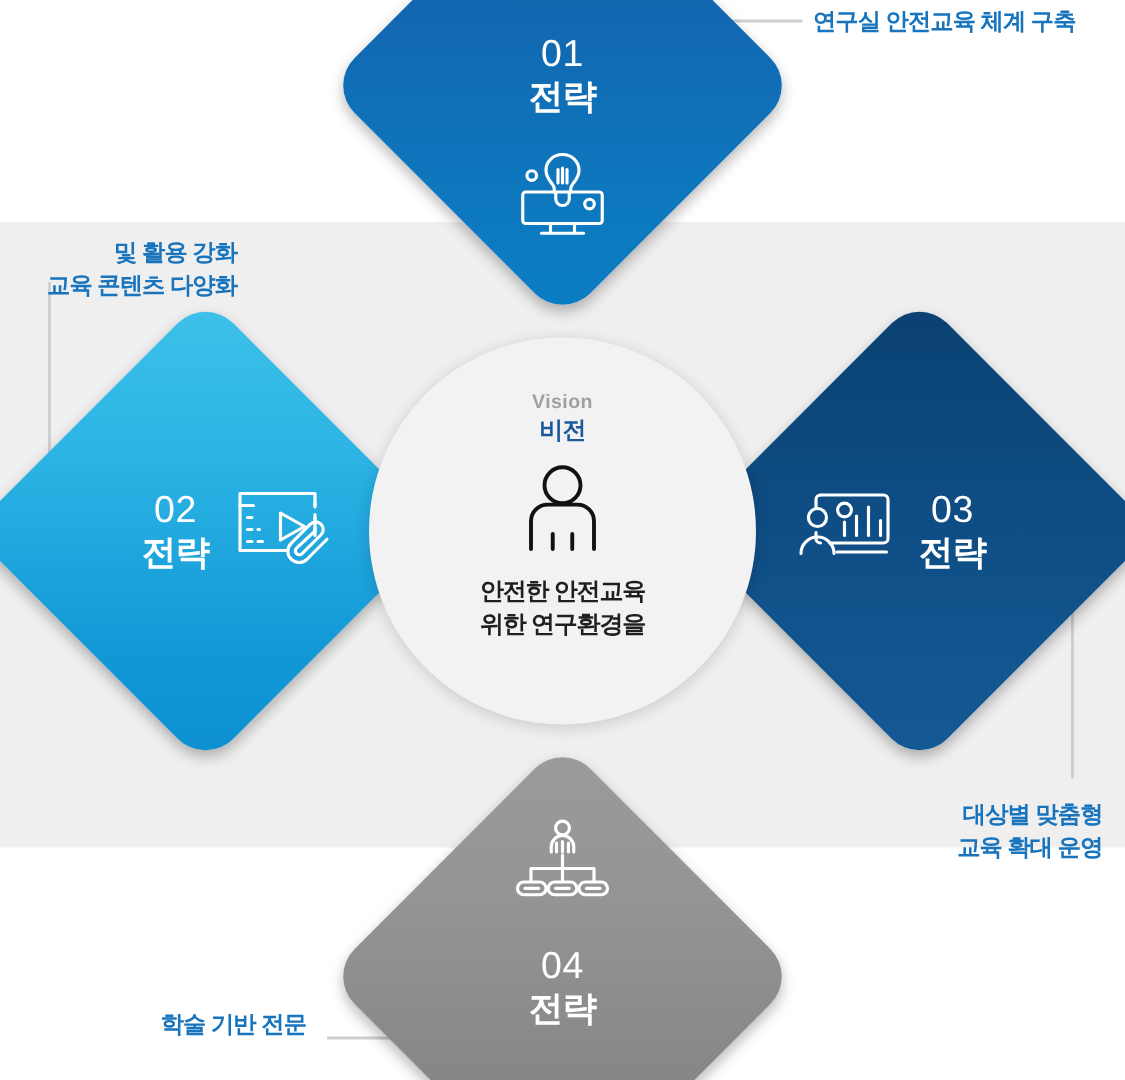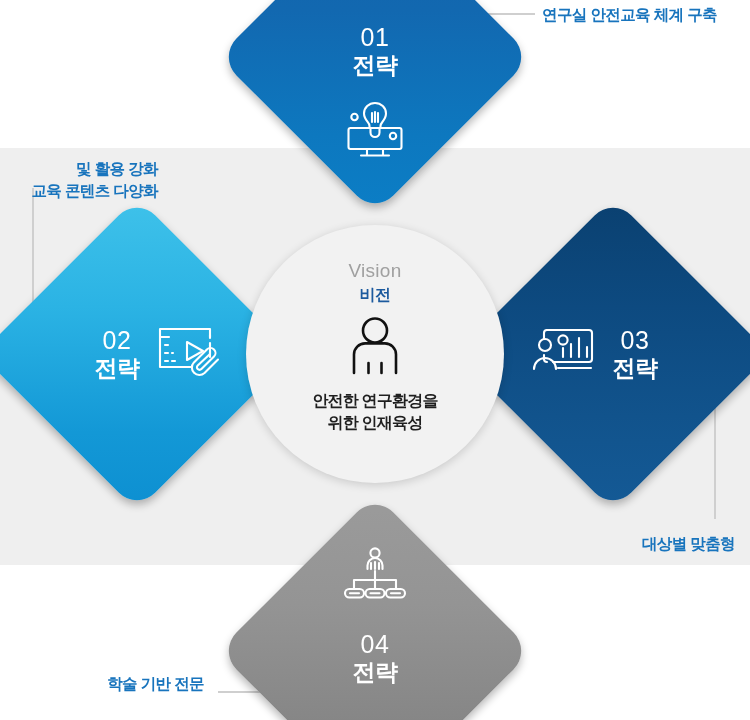--- a/index.html
+++ b/index.html
@@ -55,21 +55,21 @@
   .ico{display:block;}
 
   
   .circle{
     position:absolute;left:246px;top:225px;width:258px;height:258px;
     border-radius:50%;background:#f2f2f2;
     box-shadow:0 2px 10px rgba(0,0,0,.16);
     display:flex;flex-direction:column;align-items:center;justify-content:flex-start;
     padding-top:36px;box-sizing:border-box;
   }
-  .vis-en{color:#a0a0a0;font-size:19px;font-weight:400;letter-spacing:0.3px;line-height:1.1;}
+  .vis-en{color:#a0a0a0;font-size:13px;font-weight:700;letter-spacing:0.3px;line-height:1.1;}
   .vis-ko{color:#1c5a9e;font-size:16px;font-weight:bold;letter-spacing:-0.5px;margin-top:3px;line-height:1.2;}
   .vis-ico{margin-top:12px;}
   .vis-txt{color:#1f1f1f;font-size:16px;font-weight:bold;line-height:1.35;text-align:center;letter-spacing:-0.8px;margin-top:8px;}
   .vis-txt span{display:block;}
 </style>
 </head>
 <body>
 
 <div id="stage">
 
@@ -97,20 +97,21 @@
     <div>연구실 안전교육 체계 구축</div>
   </div>
 
   <div class="label r" style="left:0px;top:158px;width:158px;">
     <div>및 활용 강화</div>
     <div>교육 콘텐츠 다양화</div>
   </div>
 
   <div class="label r" style="left:590px;top:533px;width:145px;">
     <div>대상별 맞춤형</div>
+    <div>교육 확대 운영</div>
   </div>
 
   <div class="label r" style="left:56px;top:673px;width:148px;">
     <div>학술 기반 전문</div>
   </div>
 
   <div class="diamond d01" style="left:264px;top:-54px;">
     <div class="dcontent">
       <div class="stack" style="padding-top:74px;">
         <div class="num">01</div>
@@ -215,18 +216,18 @@
     <div class="vis-ko">비전</div>
     <div class="vis-ico">
       <svg width="56" height="62" viewBox="0 0 56 62" fill="none" stroke="#111111" stroke-width="2.6" stroke-linecap="round" stroke-linejoin="round">
         <circle cx="28" cy="14.5" r="12"></circle>
         <path d="M7 57V38.5C7 32.4 12 27.4 18.1 27.4h19.8C44 27.4 49 32.4 49 38.5V57"></path>
         <line x1="21.5" y1="47" x2="21.5" y2="57"></line>
         <line x1="34.5" y1="47" x2="34.5" y2="57"></line>
       </svg>
     </div>
     <div class="vis-txt">
-      <span>안전한 연구환경을</span>
-      <span>위한 인재육성</span>
+      <span>안전한 안전교육</span>
+      <span>위한 연구환경을</span>
     </div>
   </div>
 
 </div>
 
 </body></html>

